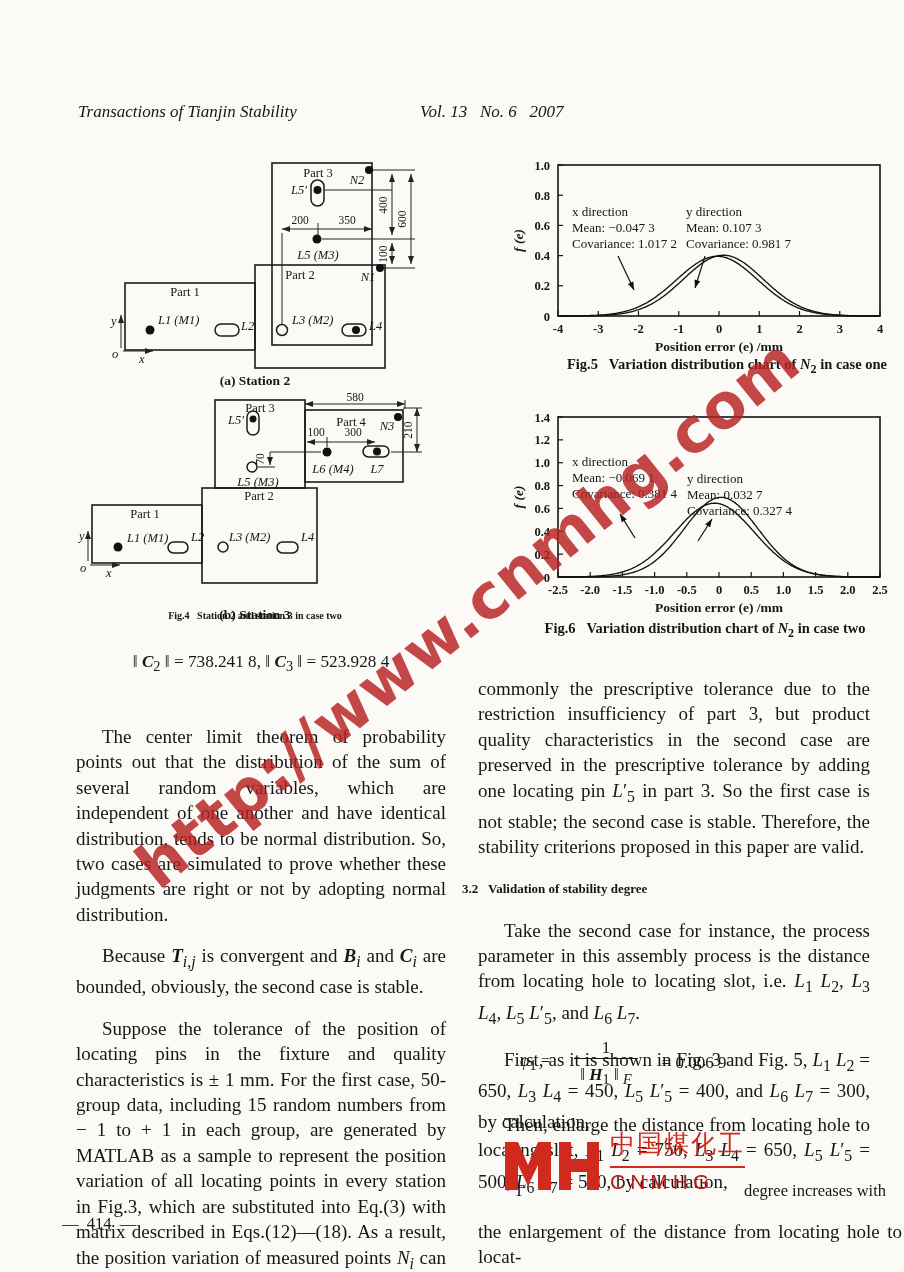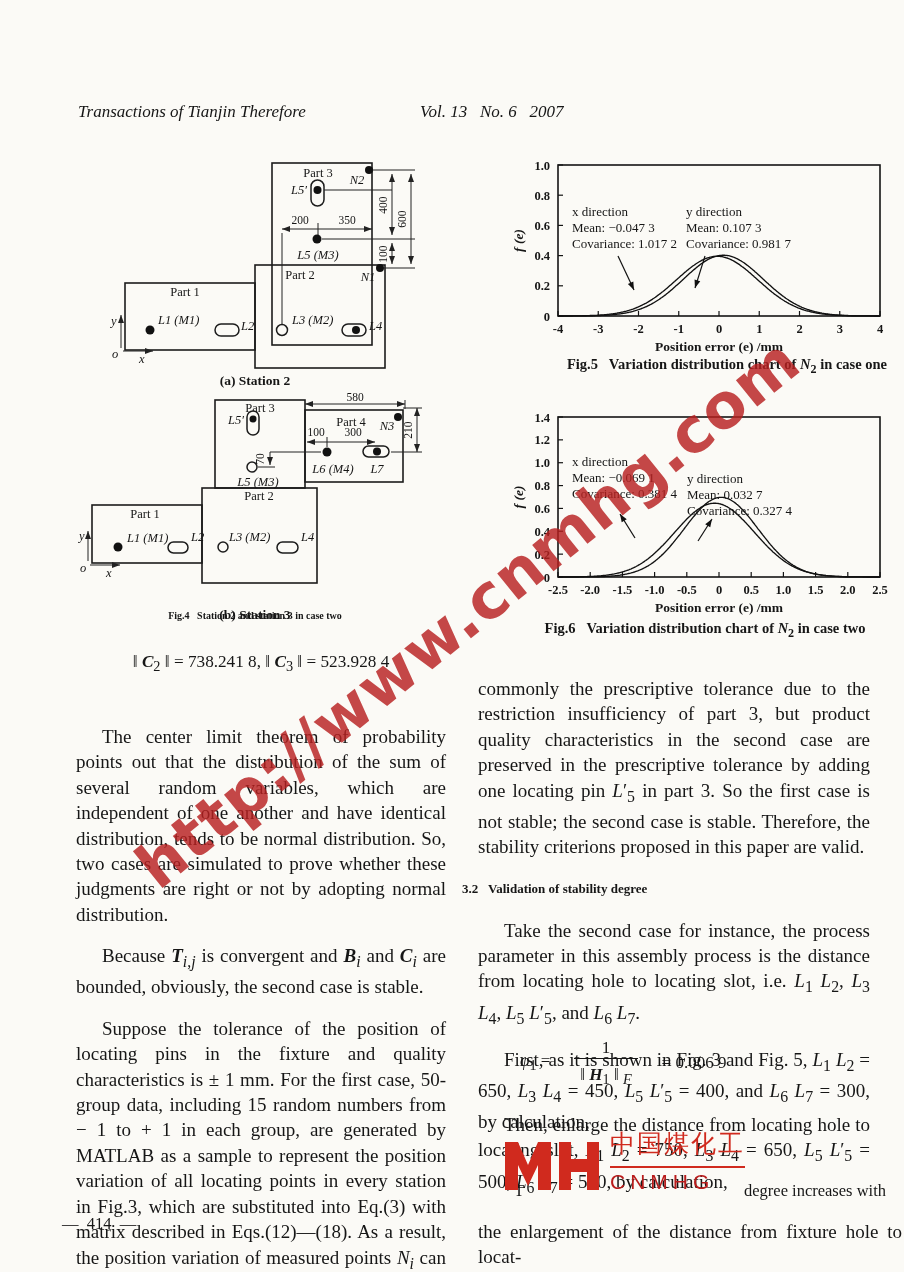--- a/index.html
+++ b/index.html
@@ -33,21 +33,21 @@
   .slot{stroke:#1c1c1c;stroke-width:1.5;fill:#fbfaf6;}
   .dlbl{font-size:11.5px;}
   .plbl{font-size:12.5px;}
   .illbl{font-size:12.5px;font-style:italic;}
 </style>
 </head>
 <body>
 
 <div class="page">
 
-  <div class="abs hdr" style="left:78px;top:102px;">Transactions of Tianjin Therefore</div>
+  <div class="abs hdr" style="left:78px;top:102px;">Transactions of Tianjin Stability</div>
   <div class="abs hdr" style="left:420px;top:102px;">Vol. 13   No. 6   2007</div>
 
   <svg class="abs" style="left:60px;top:148px;" width="380" height="245" viewBox="0 0 380 245">
     <defs>
       <marker id="arA" markerWidth="9" markerHeight="8" refX="8" refY="3" orient="auto-start-reverse">
         <path d="M0,0 L8,3 L0,6 z" fill="#222"></path>
       </marker>
     </defs>
     <rect class="pbox" x="212" y="15" width="100" height="182"></rect>
     <rect class="pbox" x="195" y="117" width="130" height="103"></rect>
@@ -293,21 +293,21 @@
   </div>
 
   <div class="abs" style="left:462px;top:1096px;width:424px;">
     <p class="par ind">Then, enlarge the distance from locating hole to locating slot, <i>L</i><sub>1</sub> <i>L</i><sub>2</sub> = 750, <i>L</i><sub>3</sub> <i>L</i><sub>4</sub> = 650, <i>L</i><sub>5</sub> <i>L</i>′<sub>5</sub> = 500, <i>L</i><sub>6</sub> <i>L</i><sub>7</sub> = 500, by calculation,</p>
   </div>
 
   <div class="abs p10row" style="left:462px;top:1178px;width:424px;">
     <span style="text-indent:26px;padding-left:26px;">T</span>
     <span>degree increases with</span>
   </div>
-  <div class="abs par" style="left:462px;top:1203px;width:424px;">the enlargement of the distance from fixture hole to locat-</div>
+  <div class="abs par" style="left:462px;top:1203px;width:424px;">the enlargement of the distance from locating hole to locat-</div>
 
   <div class="abs logo" style="left:503px;top:1130px;">
     <svg width="98" height="60" viewBox="0 0 98 60">
       <path d="M2,60 V12 h13 l10,23 10,-23 h13 v48 h-13 V35 l-10,21 -10,-21 v25 z" fill="#d02a1e"></path>
       <path d="M56,60 V12 h12 v17 h16 V12 h12 v48 H84 V42 H68 v18 z" fill="#d02a1e"></path>
     </svg>
     <div class="logo-txt">
       <div class="logo-cn">中国煤化工</div>
       <div class="logo-en">CNMHG</div>
     </div>

